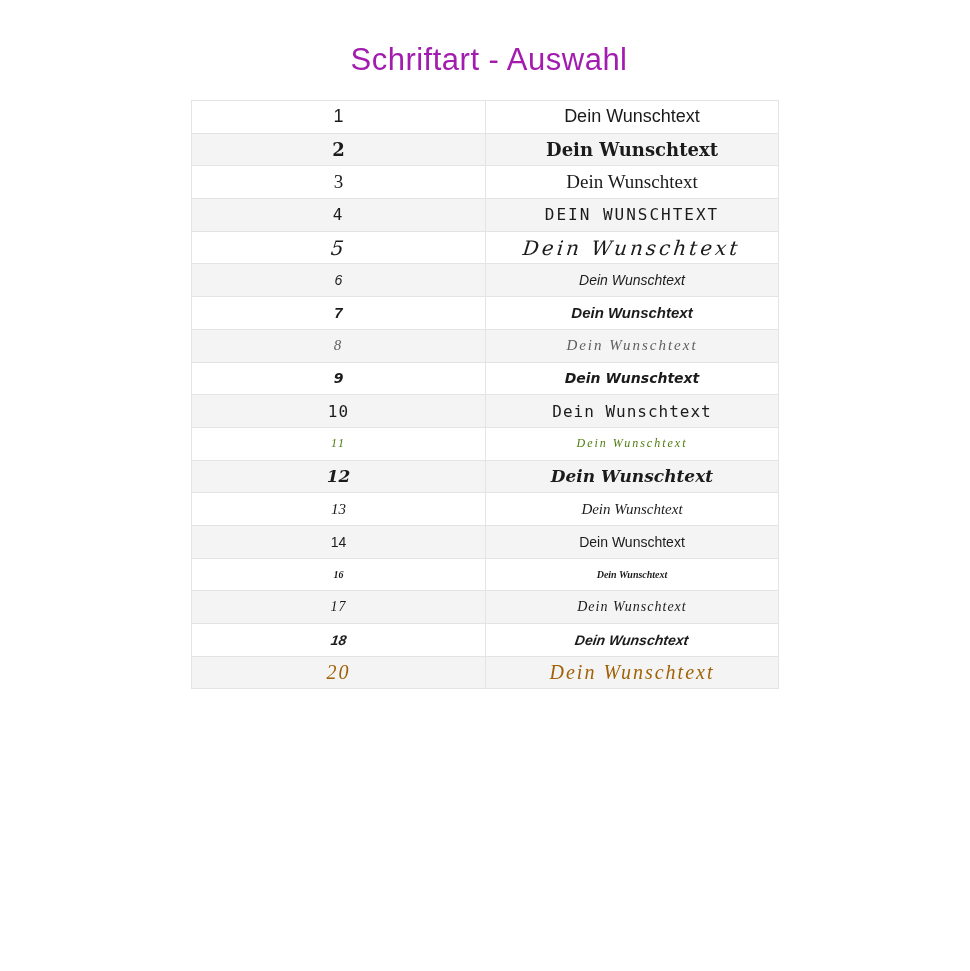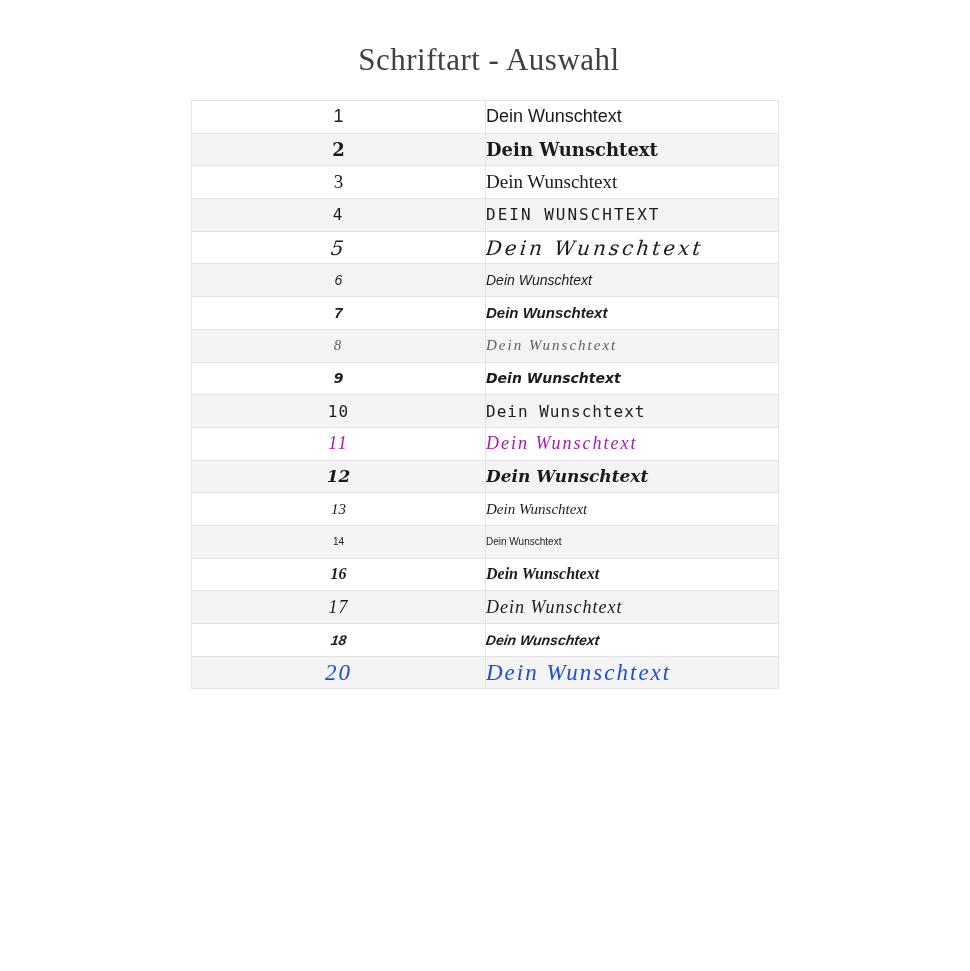--- a/index.html
+++ b/index.html
@@ -10,69 +10,69 @@
   body {
     width: 970px;
     height: 971px;
     overflow: hidden;
     font-family: "Liberation Sans", sans-serif;
     color: #1b1b1b;
   }
   .page-title {
     margin: 42px 0 0 8px;
     text-align: center;
-    font-family: Liberation Serif, serif;
+    font-family: Liberation Sans, sans-serif;
     font-size: 31px;
     font-weight: 400;
-    color: #404040;
+    color: #a21caf;
     letter-spacing: 0.5px;
   }
   table.font-table {
     border-collapse: collapse;
     width: 585px;
     margin: 22px auto 0 auto;
     table-layout: fixed;
   }
   table.font-table td {
     border: 1px solid #e4e4e4;
     height: 31.7px;
     padding: 0;
     vertical-align: middle;
     overflow: hidden;
     white-space: nowrap;
   }
   table.font-table tr:nth-child(even) td { background: #f4f4f4; }
   table.font-table tr:nth-child(odd) td { background: #ffffff; }
   td.num { width: 293px; text-align: center; }
-  td.txt { width: 292px; text-align: left; padding-left: 8px; text-decoration: underline; }
+  td.txt { width: 292px; text-align: center; padding-left: 8px; text-decoration: underline; }
   td span { display: inline-block; }
 
   
   .f1  { font-family: "Liberation Sans", sans-serif; font-size: 18px; }
   .f2  { font-family: "DejaVu Serif", serif; font-weight: 700; font-size: 18px; }
   .f3  { font-family: "Liberation Serif", serif; font-size: 19px; }
   .f4  { font-family: "DejaVu Sans Mono", monospace; font-size: 16px; letter-spacing: 2px; }
   .f5  { font-family: "DejaVu Serif", serif; font-style: italic; font-size: 20px; letter-spacing: 3px; }
   .f5 span { transform: skewX(-6deg); }
   .f6  { font-family: "Liberation Sans", sans-serif; font-style: italic; font-size: 14px; }
   .f7  { font-family: "Liberation Sans", sans-serif; font-style: italic; font-weight: 700; font-size: 15px; }
   .f8  { font-family: "Liberation Serif", serif; font-style: italic; font-size: 15px; letter-spacing: 2px; color: #606060; }
   .f9  { font-family: "DejaVu Sans", sans-serif; font-style: italic; font-weight: 700; font-size: 14px; }
   .f10 { font-family: "DejaVu Sans Mono", monospace; font-size: 16px; letter-spacing: 1px; }
-  .f11 { font-family: "Liberation Serif", serif; font-style: italic; font-size: 18px; letter-spacing: 2px; color: #a21caf; }
+  .f11 { font-family: "Liberation Serif", serif; font-style: italic; font-size: 12px; letter-spacing: 2px; color: #4d7c0f; }
   .f12 { font-family: "DejaVu Serif", serif; font-style: italic; font-weight: 700; font-size: 17px; }
   .f13 { font-family: "Liberation Serif", serif; font-style: italic; font-size: 15px; }
-  .f14 { font-family: "Liberation Sans", sans-serif; font-size: 10px; }
+  .f14 { font-family: "Liberation Sans", sans-serif; font-size: 14px; }
   .f15 { font-family: "DejaVu Serif", serif; font-style: italic; font-size: 18px; }
-  .f16 { font-family: "Liberation Serif", serif; font-style: italic; font-weight: 700; font-size: 16px; }
-  .f17 { font-family: "Liberation Serif", serif; font-style: italic; font-size: 18px; letter-spacing: 1px; }
+  .f16 { font-family: "Liberation Serif", serif; font-style: italic; font-weight: 700; font-size: 10px; }
+  .f17 { font-family: "Liberation Serif", serif; font-style: italic; font-size: 14px; letter-spacing: 1px; }
   .f18 { font-family: "Liberation Sans", sans-serif; font-style: italic; font-weight: 700; font-size: 14px; }
   .f18 span { transform: skewX(-8deg); }
   .f19 { font-family: "DejaVu Sans", sans-serif; font-weight: 700; font-size: 20px; letter-spacing: 0.5px; }
-  .f20 { font-family: "Liberation Serif", serif; font-style: italic; font-size: 23px; letter-spacing: 2px; color: #1d4ed8; }
+  .f20 { font-family: "Liberation Serif", serif; font-style: italic; font-size: 20px; letter-spacing: 2px; color: #a16207; }
 </style>
 </head>
 <body>
 
 <h1 class="page-title">Schriftart - Auswahl</h1>
 
 <table class="font-table">
   <tbody>
     <tr>
       <td class="num f1"><span>1</span></td>

